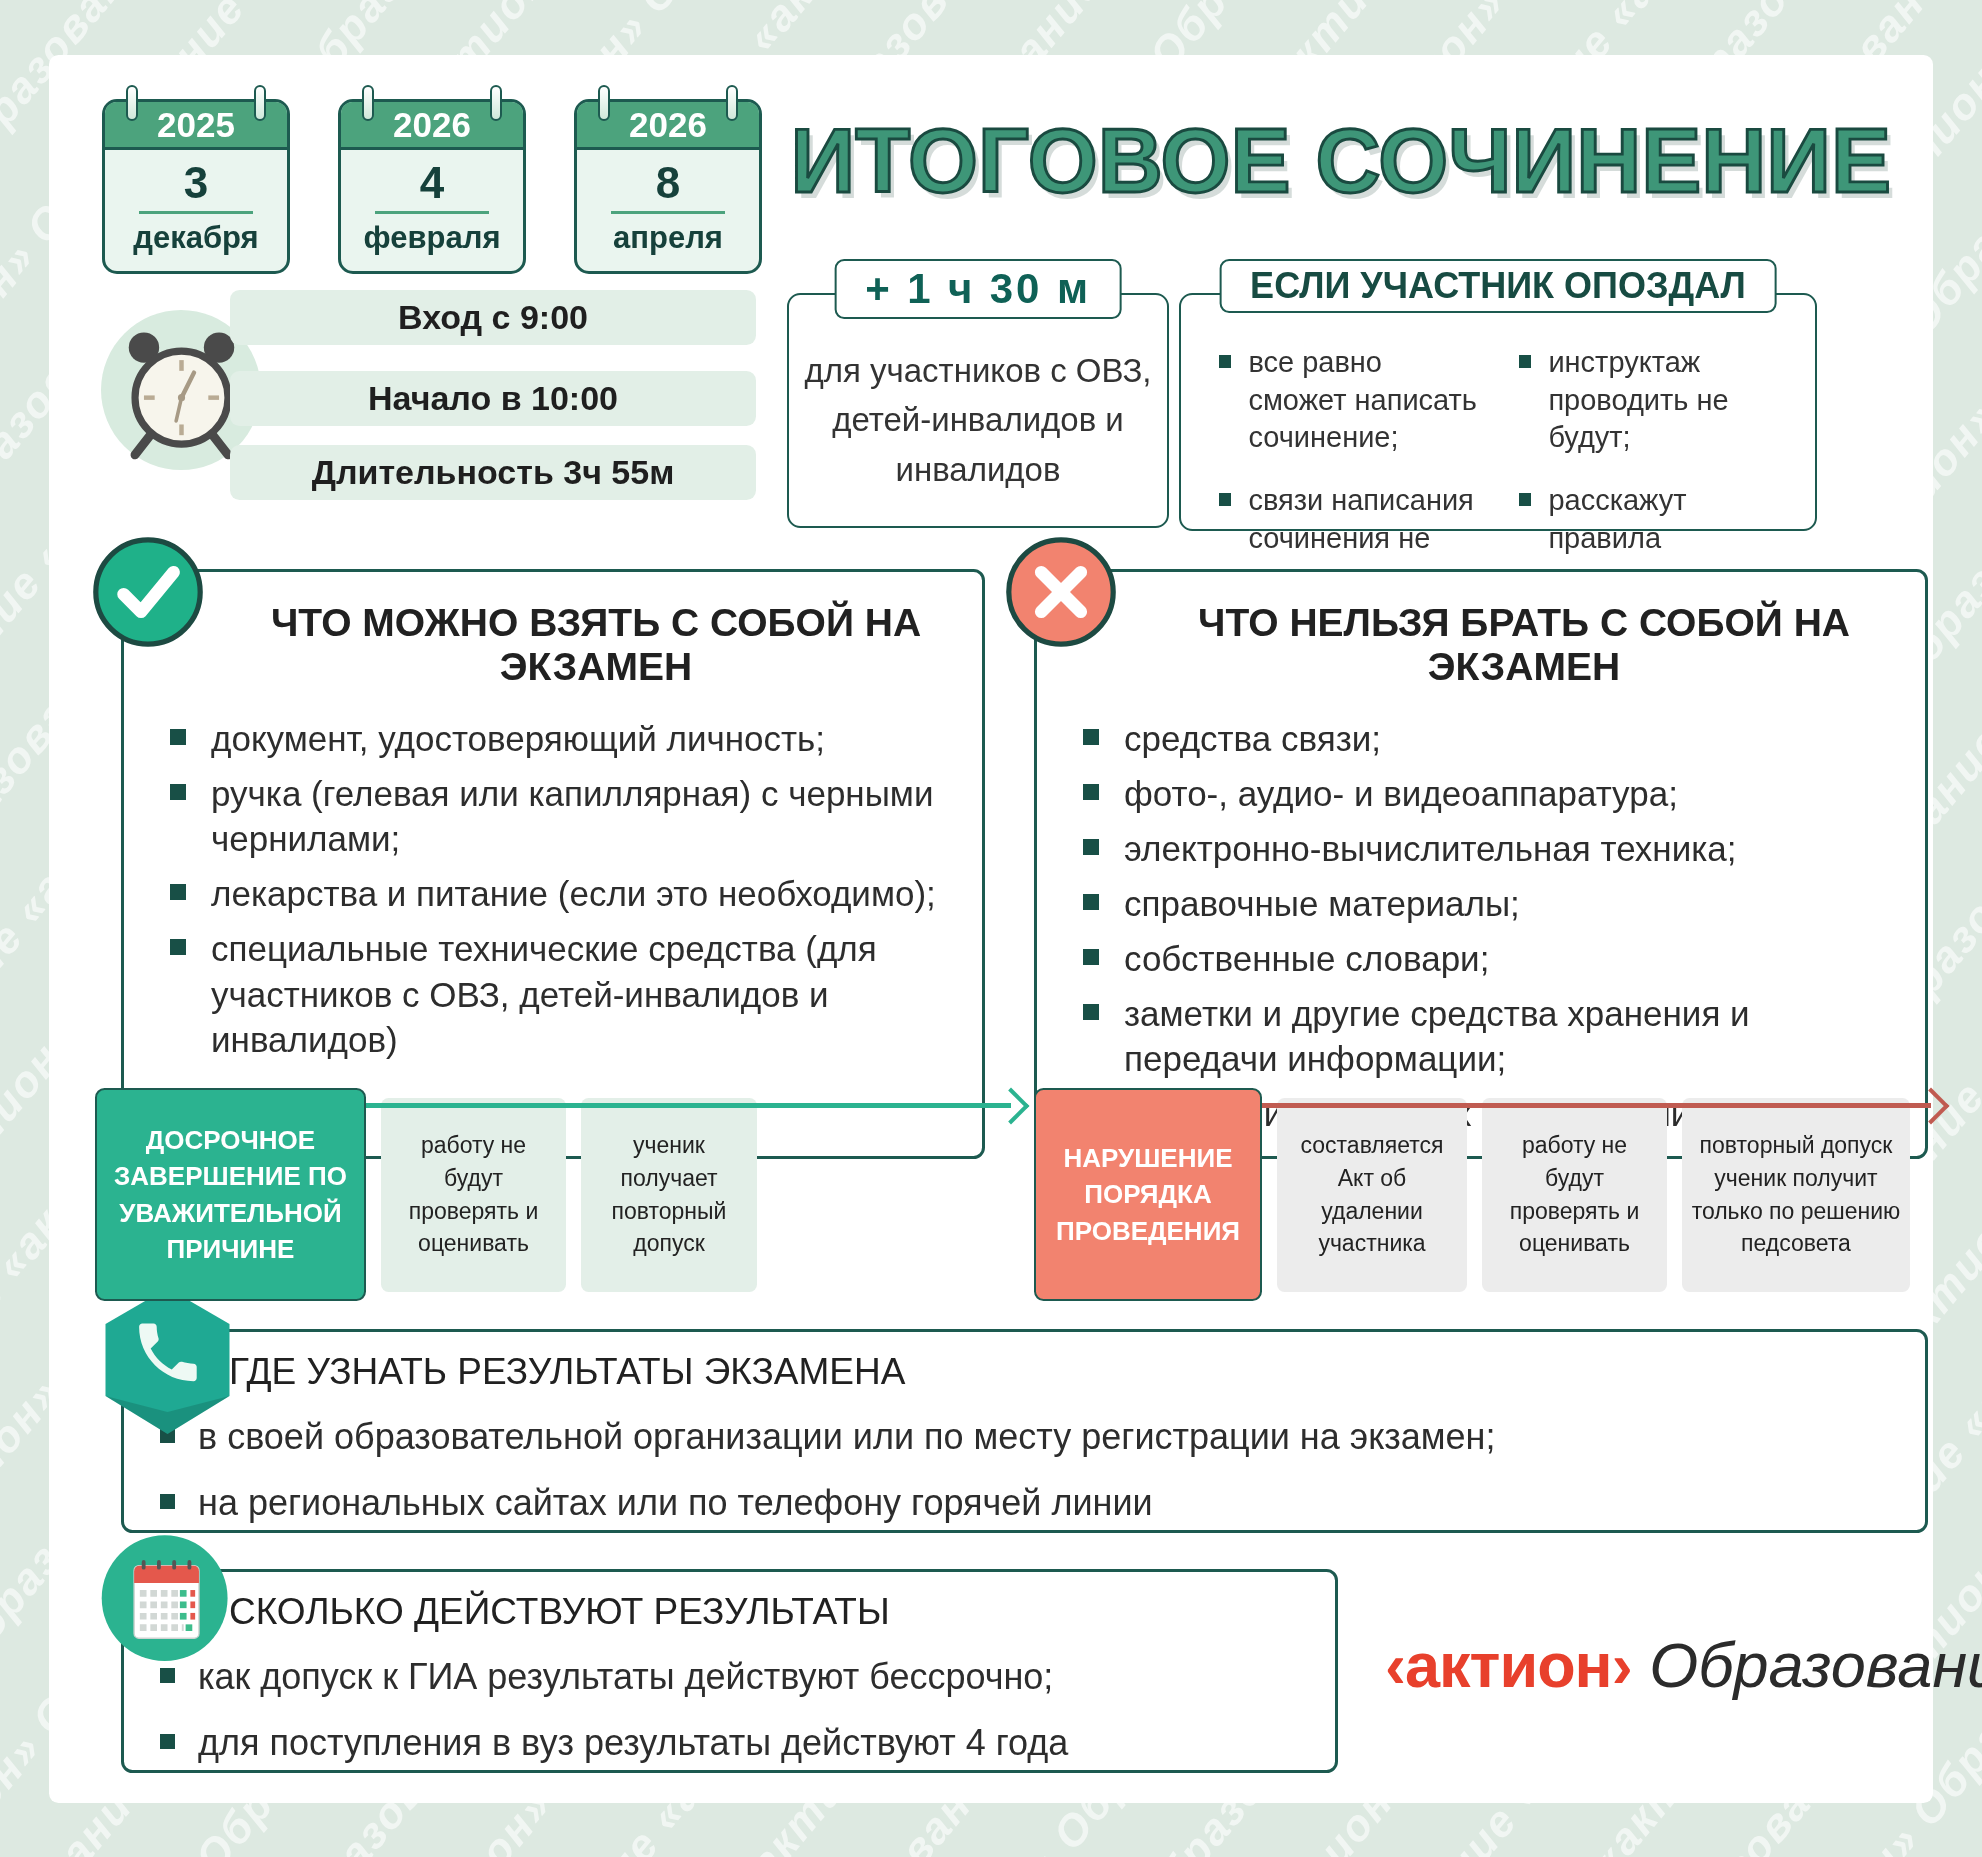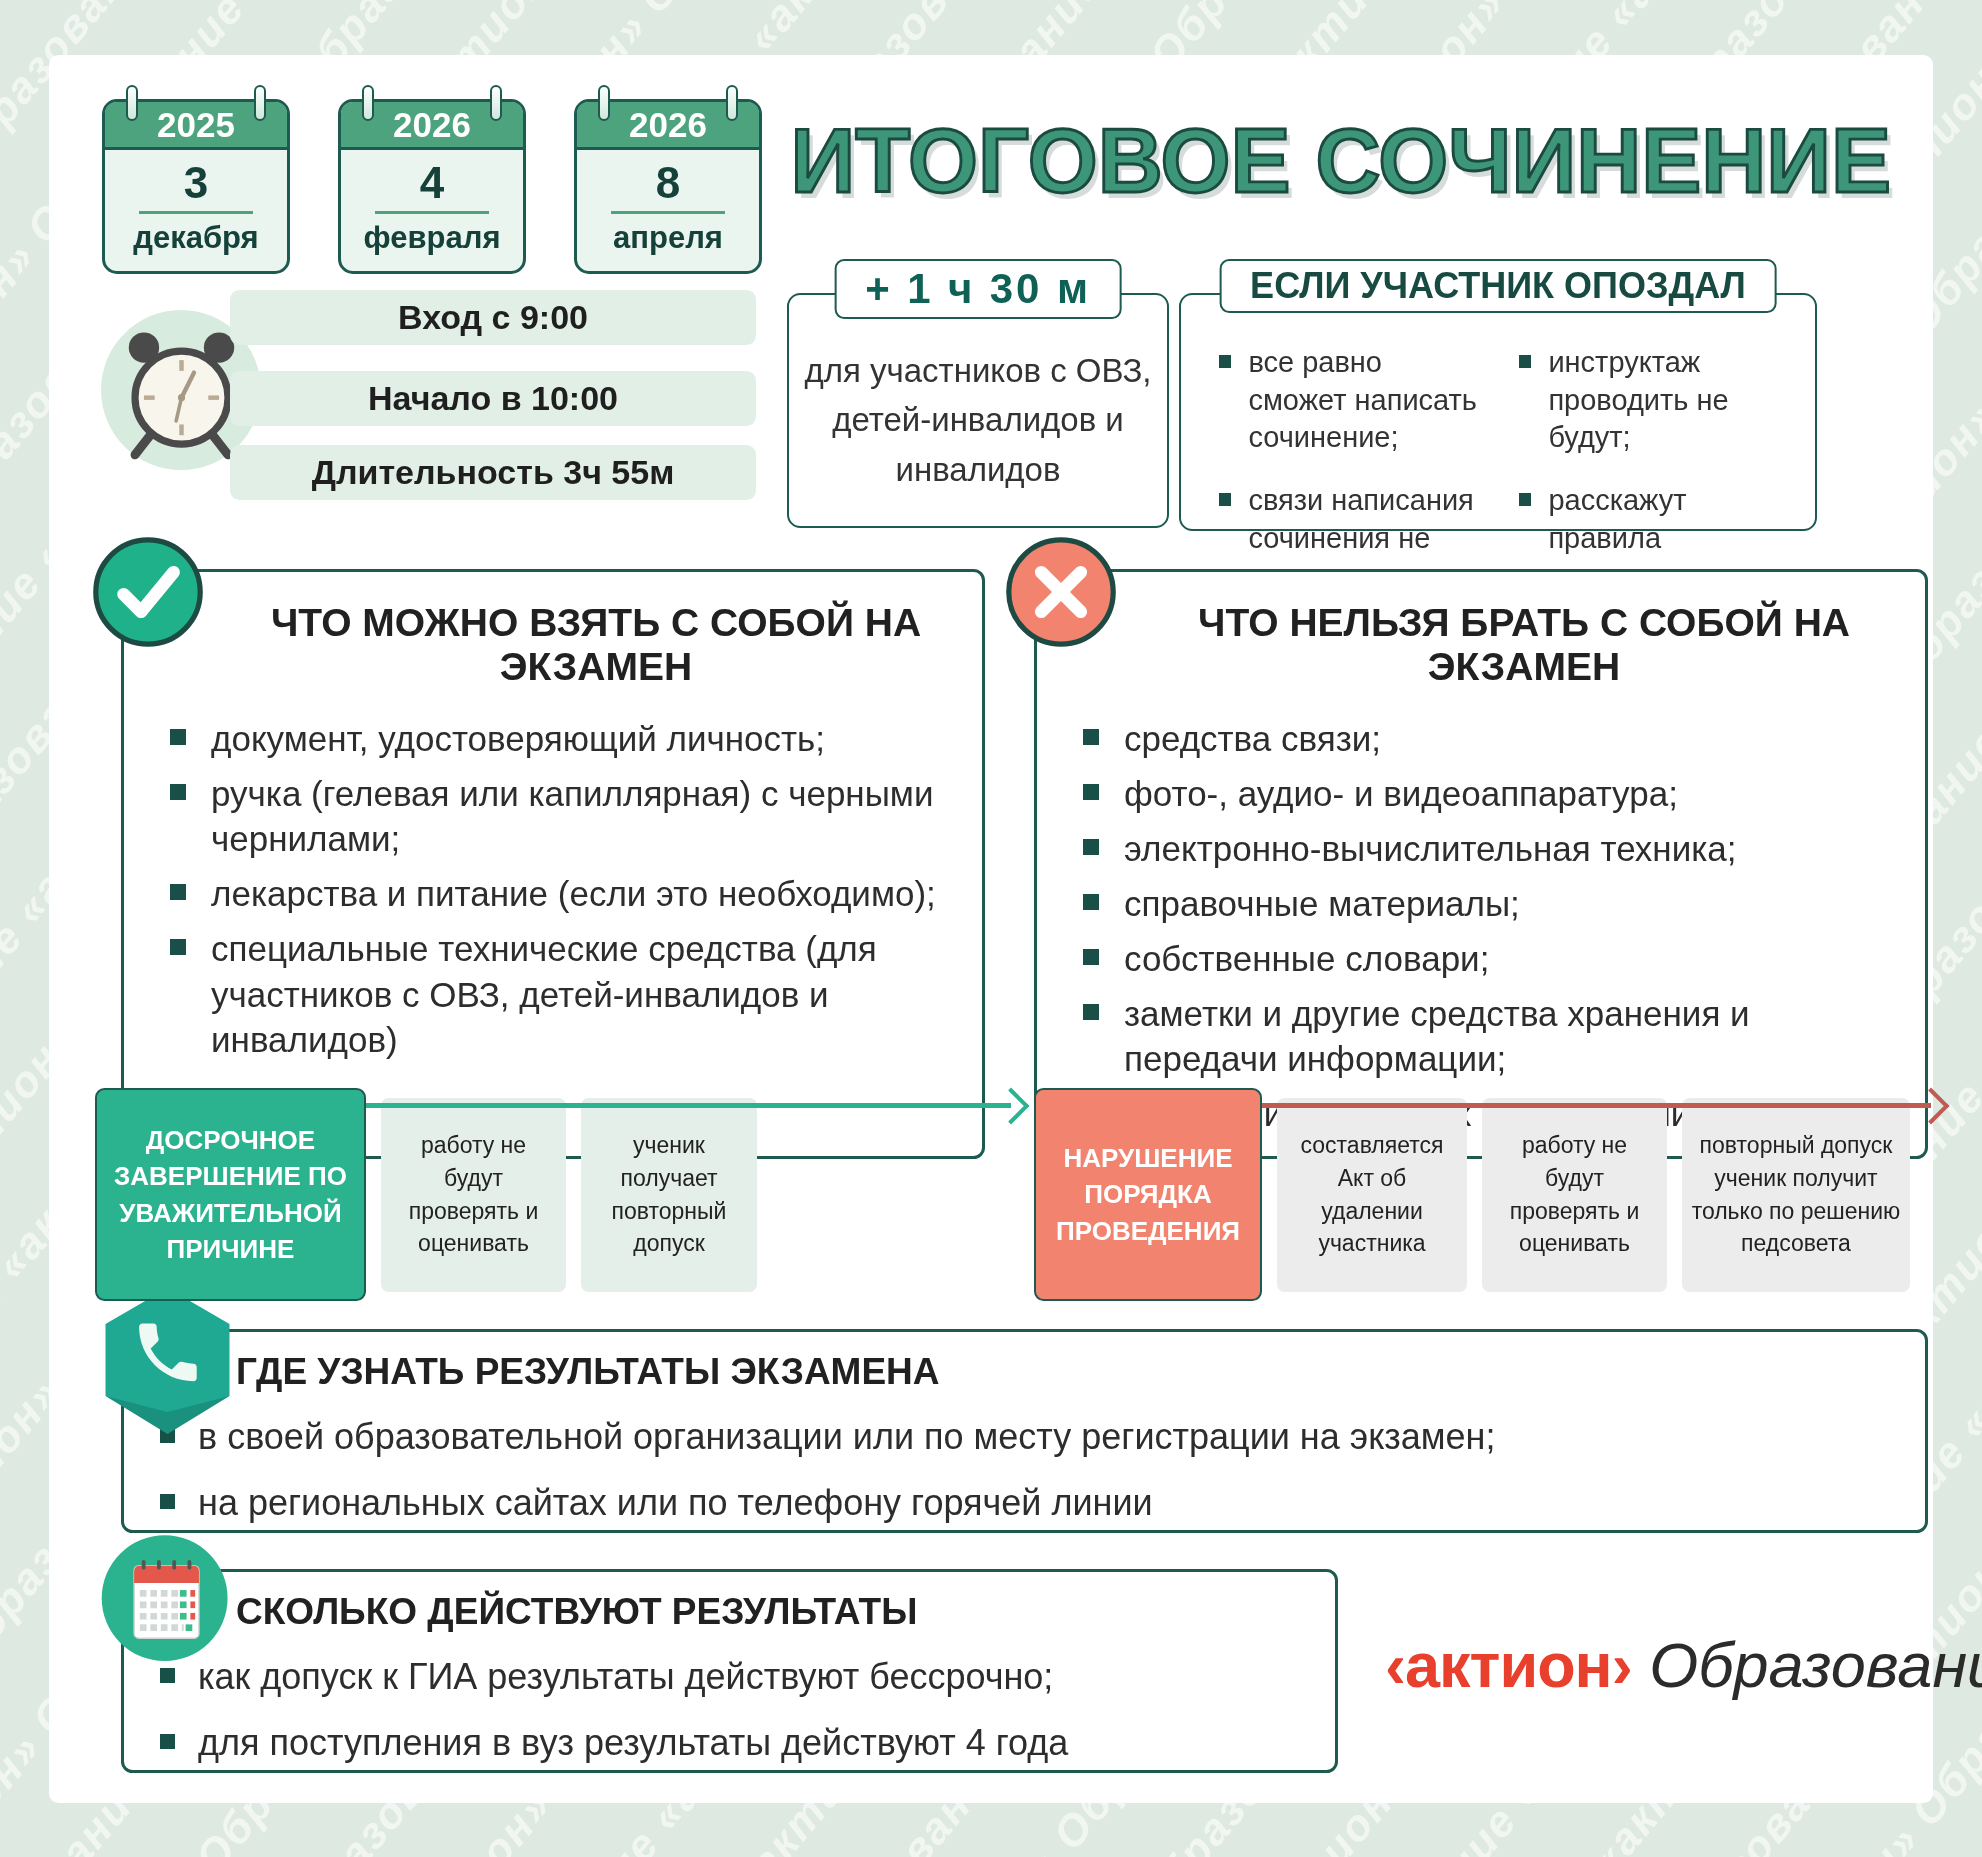--- a/index.html
+++ b/index.html
@@ -87,21 +87,21 @@
     align-items:center; justify-content:center; text-align:center; padding:13.3px 9.5px;
     position:relative; z-index:1; margin:9.5px 0; }
   .flow.early .fstep { background:#E3EFE8; }
   .flow.violation .fstep { background:#ECECEC; }
 
   
   .info-box { position:absolute; background:#fff; border:3.3px solid #1D5A50; border-radius:11.4px; }
   .info-box.results { left:72px; top:1274px; width:1807px; height:204px; }
   .info-box.validity { left:72px; top:1514px; width:1217px; height:204px; }
   .info-badge { position:absolute; left:-28.5px; top:-46px; width:143px; height:150px; }
-  .info-title { margin:19px 19px 0 105px; font-size:37px; font-weight:bold; color:#212121;padding-left:7px; }
+  .info-title { margin:19px 19px 0 105px; font-size:37px; font-weight:normal; color:#212121; }
   .ilist { list-style:none; margin:21px 28.5px 0 36px; }
   .ilist li { display:flex; font-size:36px; color:#2d2d2d; line-height:1.25; margin-bottom:21px; }
   .ilist .sq { width:15px; height:15px; margin:14.3px 23px 0 0; }
 
   
   .logo { position:absolute; left:1336px; top:1574px; white-space:nowrap; }
   .logo-brand { color:#E8402C; font-weight:bold; font-size:63px; letter-spacing:-1px; }
   .logo-product { color:#2b2b2b; font-style:italic; font-size:63px; margin-left:13.3px; }
 </style>
 </head>

